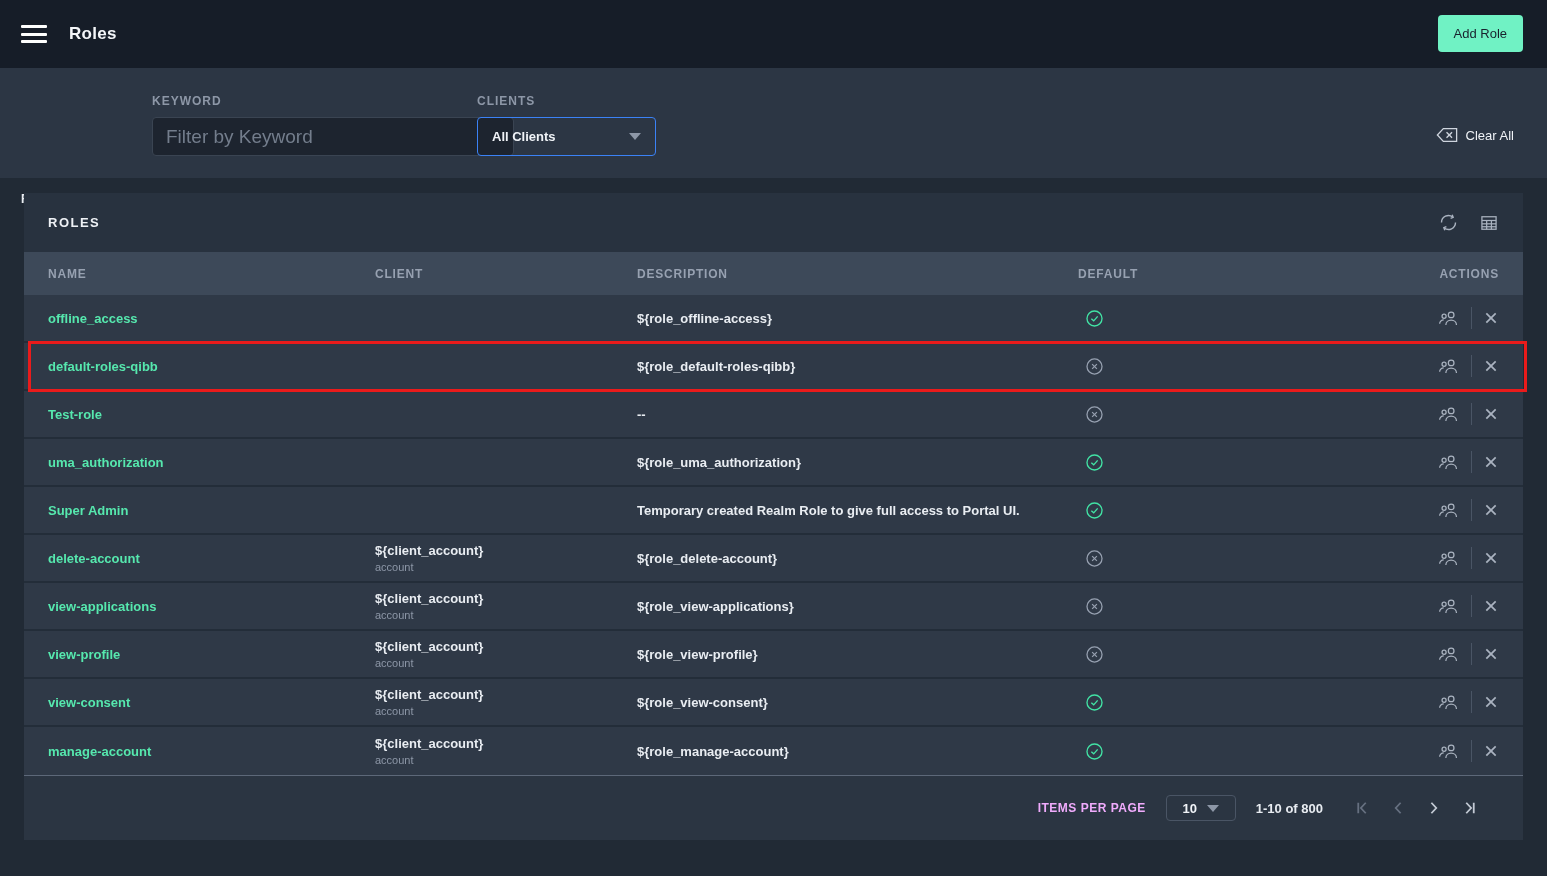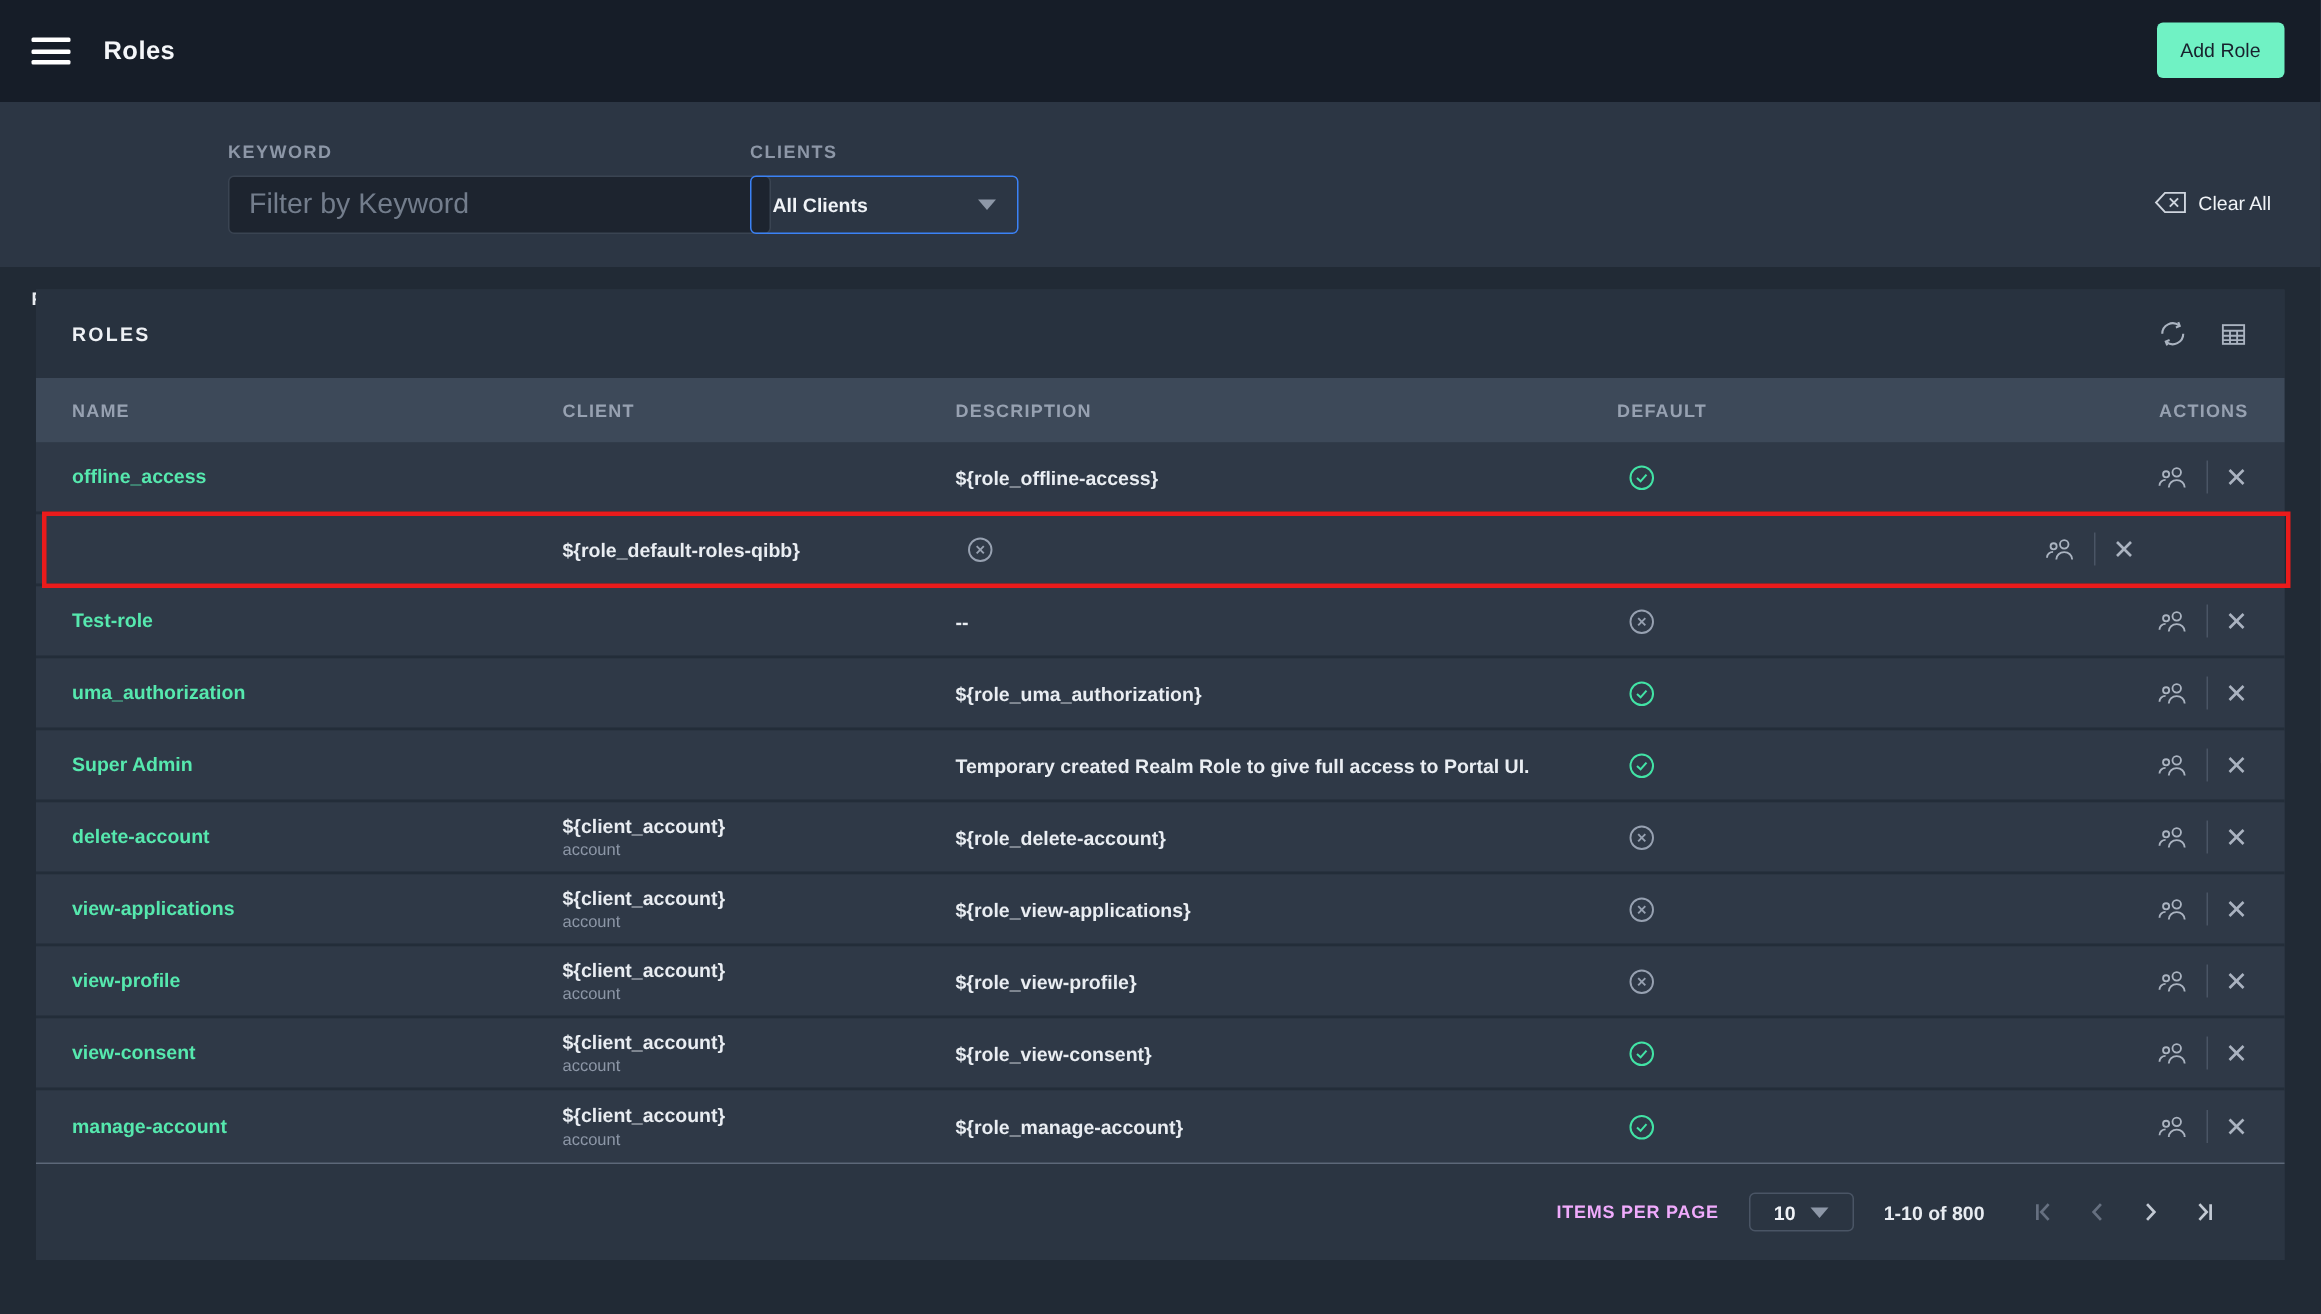--- a/index.html
+++ b/index.html
@@ -16,21 +16,21 @@
   .add-role-btn { position:absolute; right:24px; top:15px; height:37px; padding:0 16px;
                   background:#70f2c4; color:#18212d; border:none; border-radius:4px;
                   font-family:inherit; font-size:13px; font-weight:normal; cursor:pointer; }
 
   
   .filter-bar { position:absolute; left:0; top:68px; width:1547px; height:110px; background:#2c3644; }
   .filter-label { position:absolute; left:21px; top:124px; transform:translateY(-68px);
                   color:#e8ecf1; font-size:12px; font-weight:bold; letter-spacing:1.5px; }
   .field-group { position:absolute; top:26px; }
   .field-group.keyword { left:152px; }
-  .field-group.clients { left:500px; }
+  .field-group.clients { left:477px; }
   .field-label { color:#8d97a7; font-size:12px; font-weight:bold; letter-spacing:1px; }
   .keyword-input { margin-top:9px; width:362px; height:39px; background:#1d242f;
                    border:1px solid #3a4452; border-radius:4px; color:#e8ecf1;
                    font-family:inherit; font-size:19px; padding:0 13px; outline:none; }
   .keyword-input::placeholder { color:#737d8c; }
   .select-box { margin-top:9px; width:179px; height:39px; background:transparent;
                 border:1px solid #3b82f6; border-radius:4px; display:flex; align-items:center;
                 padding:0 14px; cursor:pointer; }
   .select-box .sel-value { color:#f0f3f7; font-size:13px; font-weight:bold; flex:1; }
   .caret { width:0; height:0; border-left:6px solid transparent; border-right:6px solid transparent;
@@ -176,20 +176,21 @@
       <span class="icon-btn">
         <svg width="16" height="16" viewBox="0 0 24 24" fill="none" stroke="#aab3c0" stroke-width="2.6">
           <line x1="5" y1="5" x2="19" y2="19"></line>
               <line x1="19" y1="5" x2="5" y2="19"></line>
         </svg>
       </span>
     </div>
   </div>
 
   <div class="grid-cols row highlighted">
+    <div><span class="role-name">default-roles-qibb</span></div>
     <div class="client-cell">
       <div class="client-main"></div>
       <div class="client-sub"></div>
     </div>
     <div class="row-desc">${role_default-roles-qibb}</div>
     <div class="default-cell">
 
       <span class="icon-cross">
         <svg width="19" height="19" viewBox="0 0 24 24" fill="none" stroke="#97a1b1" stroke-width="1.6">
           <circle cx="12" cy="12" r="9.5"></circle>

